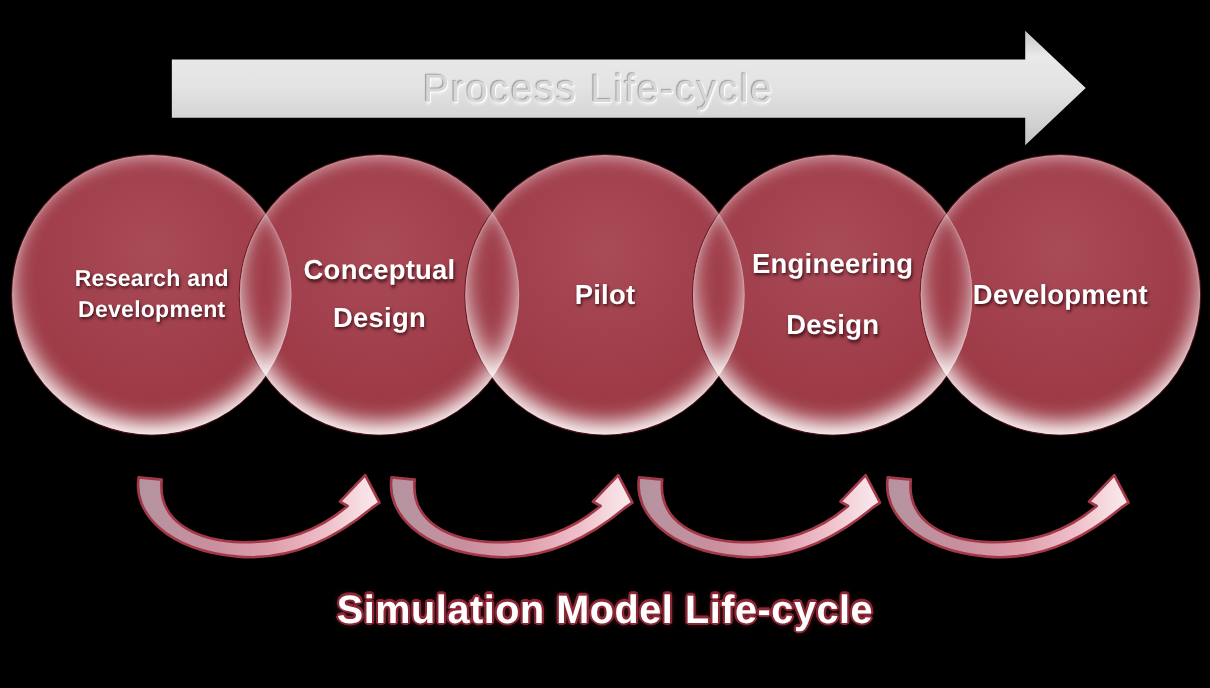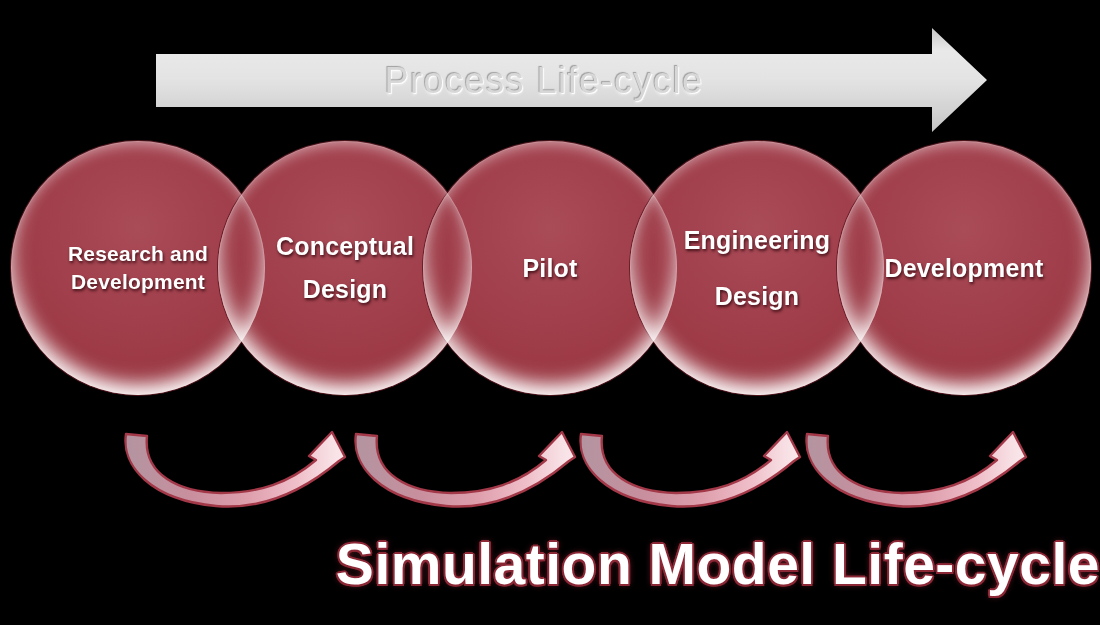--- a/index.html
+++ b/index.html
@@ -38,22 +38,22 @@
     color:#fff;font-weight:700;font-size:25px;line-height:1.32;text-align:center;
     text-shadow:1px 2px 3px rgba(40,5,10,.8);letter-spacing:.2px;
   }
   .circle-label.small{font-size:21px;}
   .cx0{left:11px;} .cx1{left:218px;gap:10px;} .cx2{left:423px;} .cx3{left:630px;gap:23px;} .cx4{left:837px;}
   
   .loop-arrow{position:absolute;top:430px;width:226px;height:82px;z-index:5;}
   .la0{left:121px;} .la1{left:351px;} .la2{left:576px;} .la3{left:802px;}
   
   .footer-title{
-    position:absolute;left:0;top:536px;width:1100px;text-align:right;
-    font-size:57px;font-weight:700;color:#fff;letter-spacing:.5px;line-height:1;
+    position:absolute;left:0;top:536px;width:1100px;text-align:center;
+    font-size:36px;font-weight:700;color:#fff;letter-spacing:.5px;line-height:1;
     text-shadow:
       -2px 0 0 #8c2836, 2px 0 0 #8c2836, 0 -2px 0 #8c2836, 0 2px 0 #8c2836,
       -1.5px -1.5px 0 #8c2836, 1.5px -1.5px 0 #8c2836, -1.5px 1.5px 0 #8c2836, 1.5px 1.5px 0 #8c2836,
       0 0 7px rgba(140,40,54,.9);
   }
 </style>
 </head>
 <body>
 
 <div class="stage">

